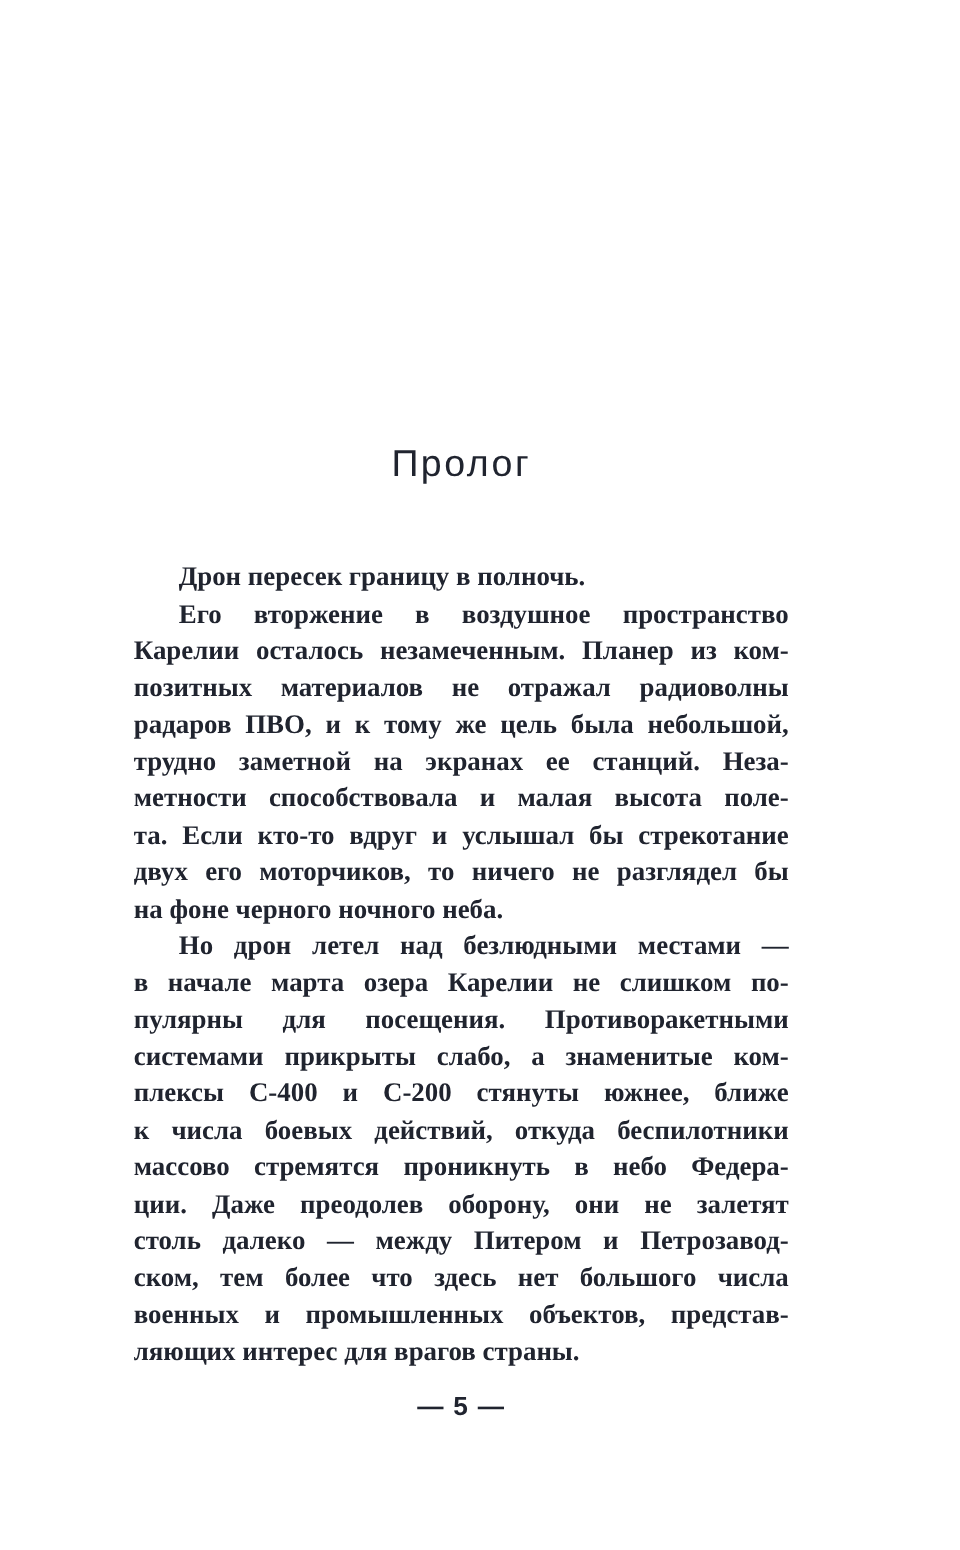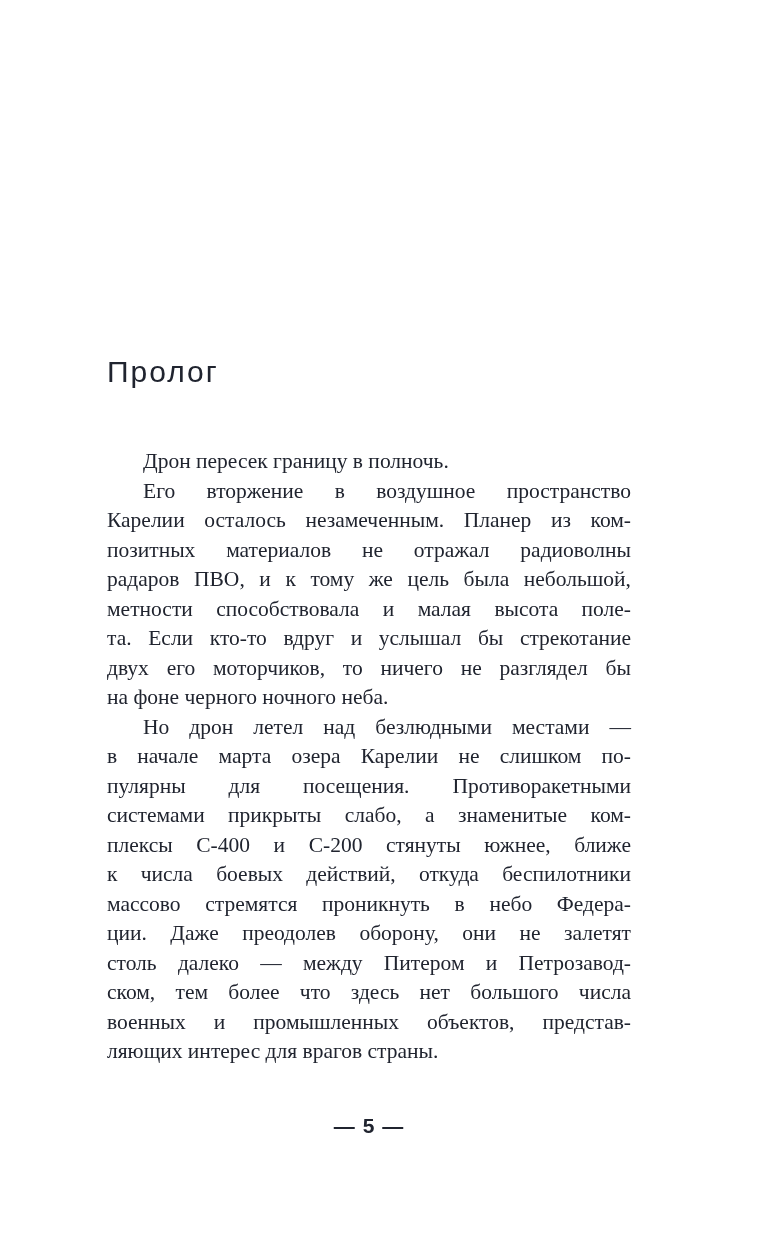--- a/index.html
+++ b/index.html
@@ -14,39 +14,40 @@
     background: #ffffff;
     color: #20242f;
     overflow: hidden;
   }
   .chapter-title {
     position: absolute;
     top: 355px;
     left: 107px;
     width: 524px;
     margin: 0;
-    text-align: left;
+    text-align: center;
     font-family: "Liberation Sans", sans-serif;
     font-weight: 400;
     font-size: 30px;
     letter-spacing: 2px;
     color: #20242f;
   }
   .body-text {
     position: absolute;
     top: 447px;
     left: 107px;
     width: 524px;
     font-family: "Liberation Serif", serif;
     font-size: 21.5px;
     line-height: 29.5px;
     color: #20242f;
   }
   .paragraph {
     margin: 0;
+    font-weight: bold;
   }
   .line {
     text-align: justify;
     text-align-last: justify;
   }
   .line.first {
     text-indent: 36px;
   }
   .line.last {
     text-align-last: left;
@@ -72,20 +73,21 @@
 
   <div class="body-text">
       <div class="paragraph">
         <div class="line first last">Дрон пересек границу в полночь.</div>
       </div>
       <div class="paragraph">
         <div class="line first">Его вторжение в воздушное пространство</div>
         <div class="line">Карелии осталось незамеченным. Планер из ком-</div>
         <div class="line">позитных материалов не отражал радиоволны</div>
         <div class="line">радаров ПВО, и к тому же цель была небольшой,</div>
+        <div class="line">трудно заметной на экранах ее станций. Неза-</div>
         <div class="line">метности способствовала и малая высота поле-</div>
         <div class="line">та. Если кто-то вдруг и услышал бы стрекотание</div>
         <div class="line">двух его моторчиков, то ничего не разглядел бы</div>
         <div class="line last">на фоне черного ночного неба.</div>
       </div>
       <div class="paragraph">
         <div class="line first">Но дрон летел над безлюдными местами —</div>
         <div class="line">в начале марта озера Карелии не слишком по-</div>
         <div class="line">пулярны для посещения. Противоракетными</div>
         <div class="line">системами прикрыты слабо, а знаменитые ком-</div>

